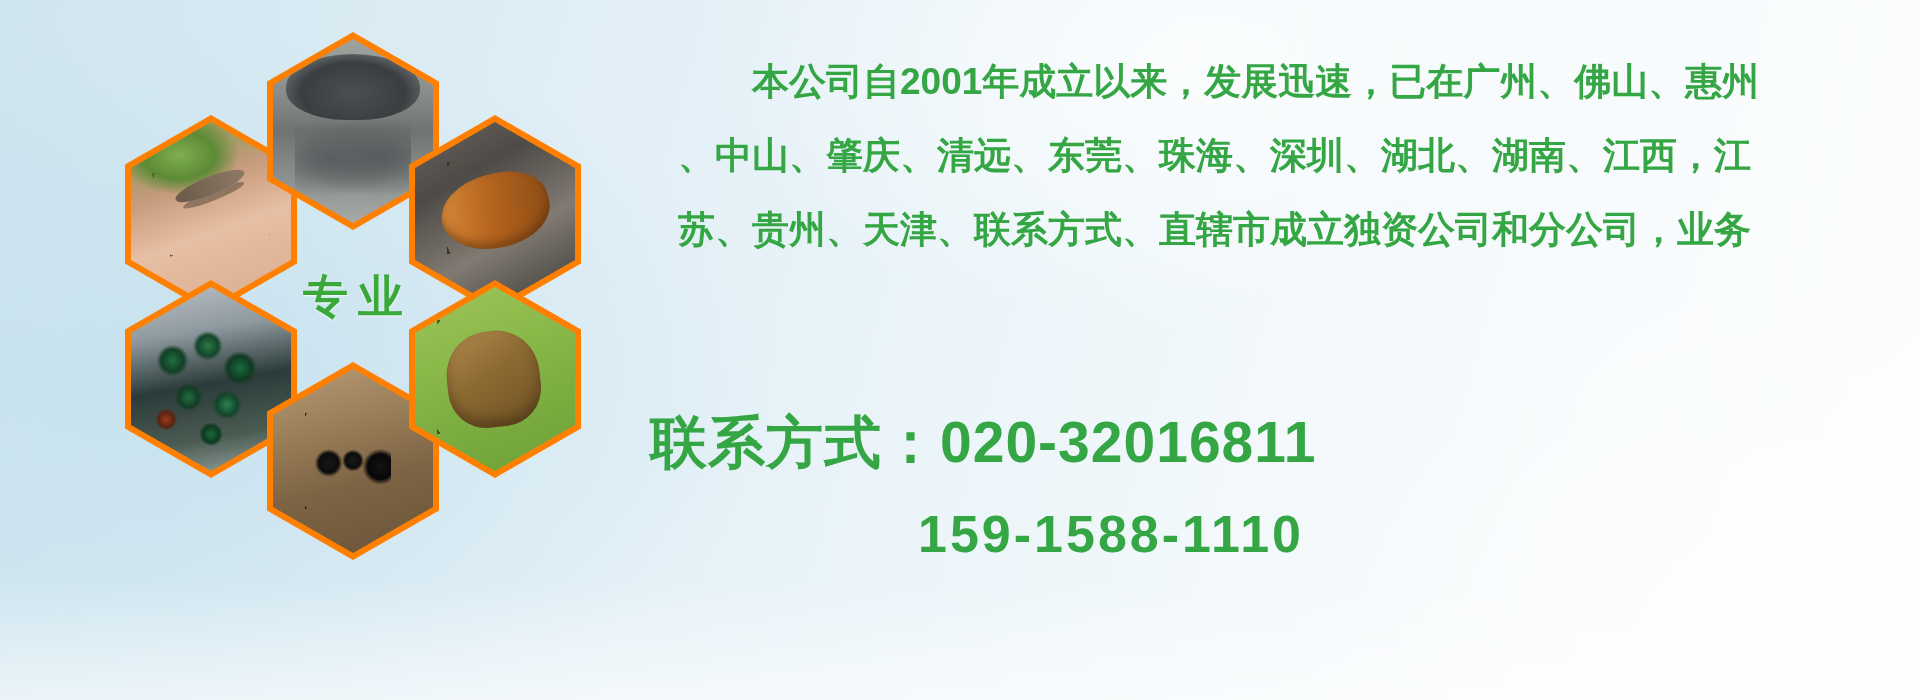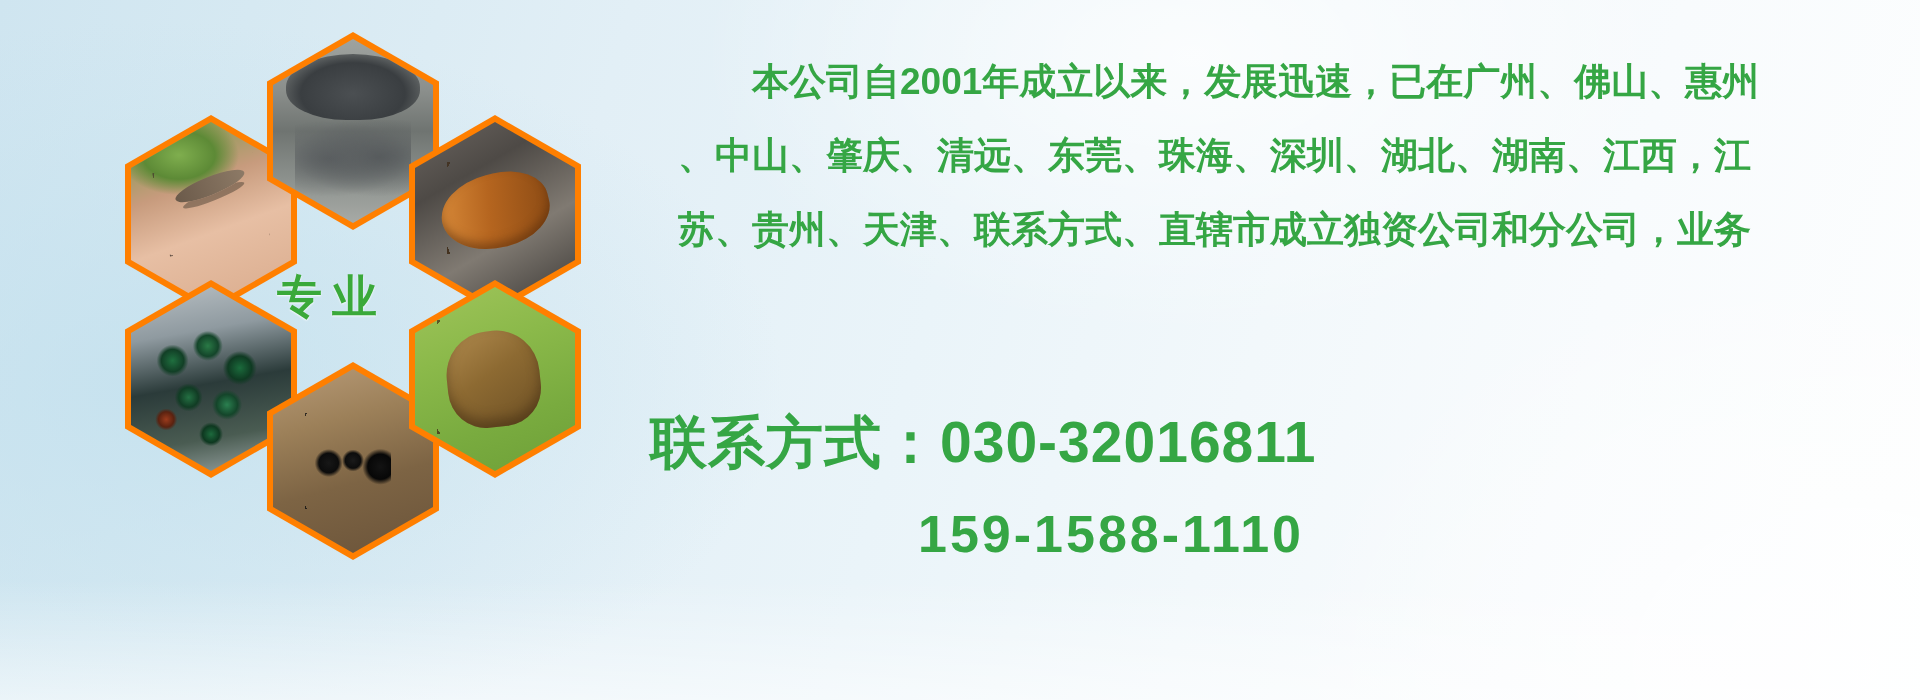--- a/index.html
+++ b/index.html
@@ -78,20 +78,21 @@
   .hex-bug       { left: 314px; top: 270px; }
 
   .hex-center {
     position: absolute;
     left: 172px;
     top: 187px;
     width: 172px;
     height: 198px;
     display: flex;
     flex-direction: column;
+    align-items: center;
     justify-content: center;
     gap: 14px;
     z-index: 5;
   }
   .hex-center .line {
     color: #3aa93a;
     font-size: 45px;
     font-weight: bold;
     letter-spacing: 10px;
     text-indent: 10px;
@@ -327,19 +328,19 @@
 
   <div class="content">
 
     <div class="intro">
       <p class="first">本公司自2001年成立以来，发展迅速，已在广州、佛山、惠州</p>
       <p>、中山、肇庆、清远、东莞、珠海、深圳、湖北、湖南、江西，江</p>
       <p>苏、贵州、天津、联系方式、直辖市成立独资公司和分公司，业务</p>
     </div>
 
     <div class="contact">
-      <div class="row1">联系方式：030-32016811</div>
+      <div class="row1">联系方式：020-32016811</div>
       <div class="row2">159-1588-1110</div>
     </div>
 
   </div>
 
 </div>
 
 </body></html>

